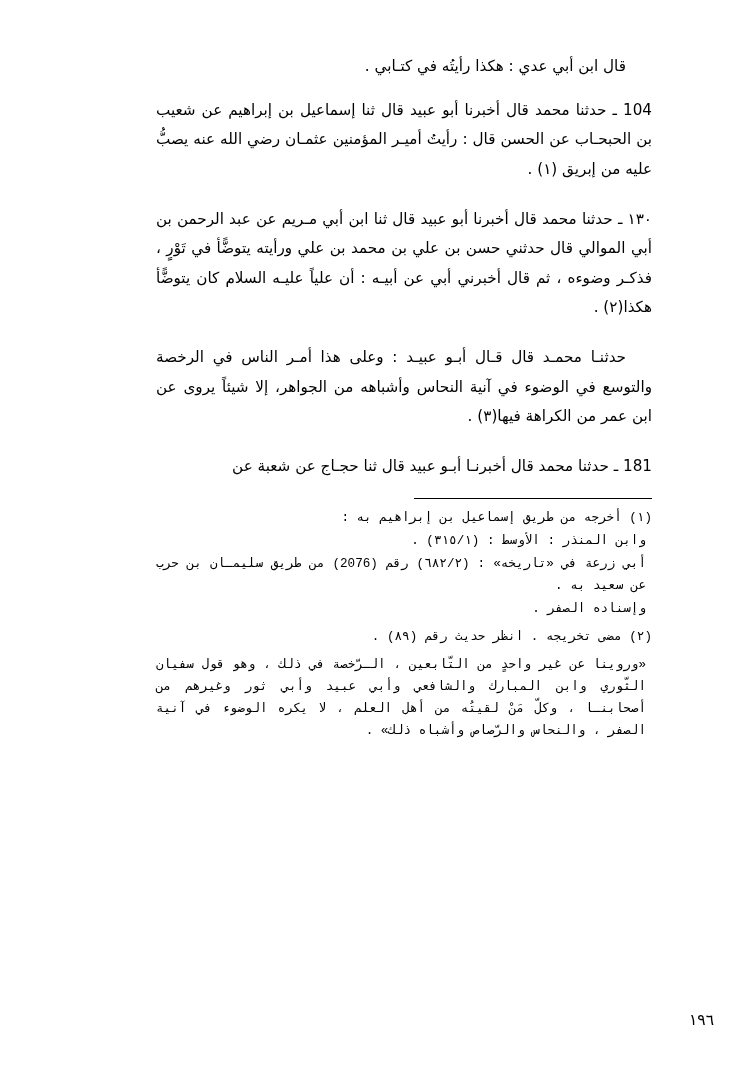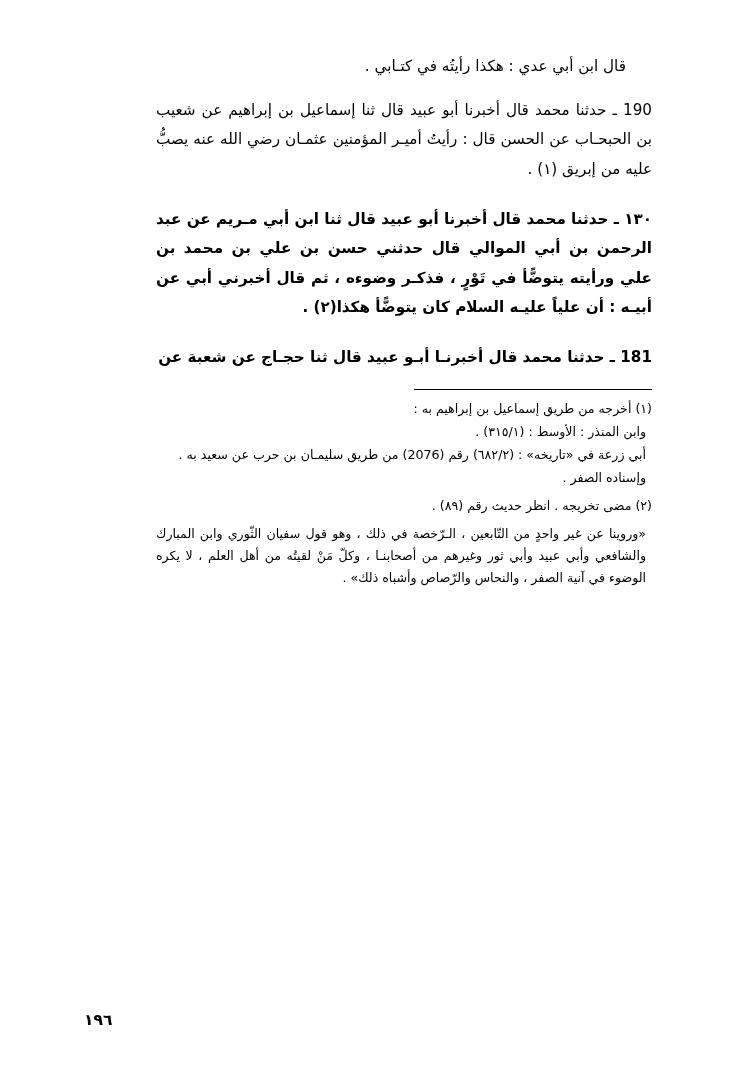--- a/index.html
+++ b/index.html
@@ -29,21 +29,20 @@
     line-height: 1.95;
     text-align: justify;
     text-align-last: right;
     letter-spacing: 0;
   }
   .para-gap {
     margin-top: 14px !important;
   }
   .para-gap-lg {
     margin-top: 20px !important;
-    font-weight: bold;
   }
   .indent {
     text-indent: 26px;
   }
   .footnote-rule {
     width: 238px;
     height: 1px;
     background: #000;
     margin: 16px 0 8px auto;
     margin-left: 0;
@@ -52,44 +51,45 @@
     font-size: 12.6px;
     line-height: 1.75;
   }
   .footnotes p {
     margin: 0 0 1px 0;
     text-align: justify;
     text-align-last: right;
   }
   .fn-block {
     margin-top: 6px;
+    font-family: Liberation Mono, monospace;
   }
   .fn-sub {
     padding-right: 6px;
   }
   .page-number {
     position: absolute;
     bottom: 46px;
     left: 0;
-    right: 0;
-    text-align: left;
+    right: 16px;
+    text-align: right;
     font-size: 15.5px;
     letter-spacing: 1px;
-    font-weight: bold;
   }
 </style>
 </head>
 <body>
 
 <div class="page">
 
   <div class="body-text">
     <p class="indent">قال ابن أبي عدي : هكذا رأيتُه في كتـابي .</p>
-    <p class="para-gap">190 ـ حدثنا محمد قال أخبرنا أبو عبيد قال ثنا إسماعيل بن إبراهيم عن شعيب بن الحبحـاب عن الحسن قال : رأيتُ أميـر المؤمنين عثمـان رضي الله عنه يصبُّ عليه من إبريق (١) .</p>
+    <p class="para-gap">104 ـ حدثنا محمد قال أخبرنا أبو عبيد قال ثنا إسماعيل بن إبراهيم عن شعيب بن الحبحـاب عن الحسن قال : رأيتُ أميـر المؤمنين عثمـان رضي الله عنه يصبُّ عليه من إبريق (١) .</p>
     <p class="para-gap-lg">١٣٠ ـ حدثنا محمد قال أخبرنا أبو عبيد قال ثنا ابن أبي مـريم عن عبد الرحمن بن أبي الموالي قال حدثني حسن بن علي بن محمد بن علي ورأيته يتوضًّأ في تَوْرٍ ، فذكـر وضوءه ، ثم قال أخبرني أبي عن أبيـه : أن علياً عليـه السلام كان يتوضًّأ هكذا(٢) .</p>
+    <p class="para-gap-lg indent">حدثنـا محمـد قال قـال أبـو عبيـد : وعلى هذا أمـر الناس في الرخصة والتوسع في الوضوء في آنية النحاس وأشباهه من الجواهر، إلا شيئاً يروى عن ابن عمر من الكراهة فيها(٣) .</p>
     <p class="para-gap-lg">181 ـ حدثنا محمد قال أخبرنـا أبـو عبيد قال ثنا حجـاج عن شعبة عن</p>
   </div>
 
   <div class="footnote-rule"></div>
 
   <div class="footnotes">
     <div class="fn-block">
       <p>(١) أخرجه من طريق إسماعيل بن إبراهيم به :</p>
       <p class="fn-sub">وابن المنذر : الأوسط : (٣١٥/١) .</p>
       <p class="fn-sub">أبي زرعة في «تاريخه» : (٦٨٢/٢) رقم (2076) من طريق سليمـان بن حرب عن سعيد به .</p>

